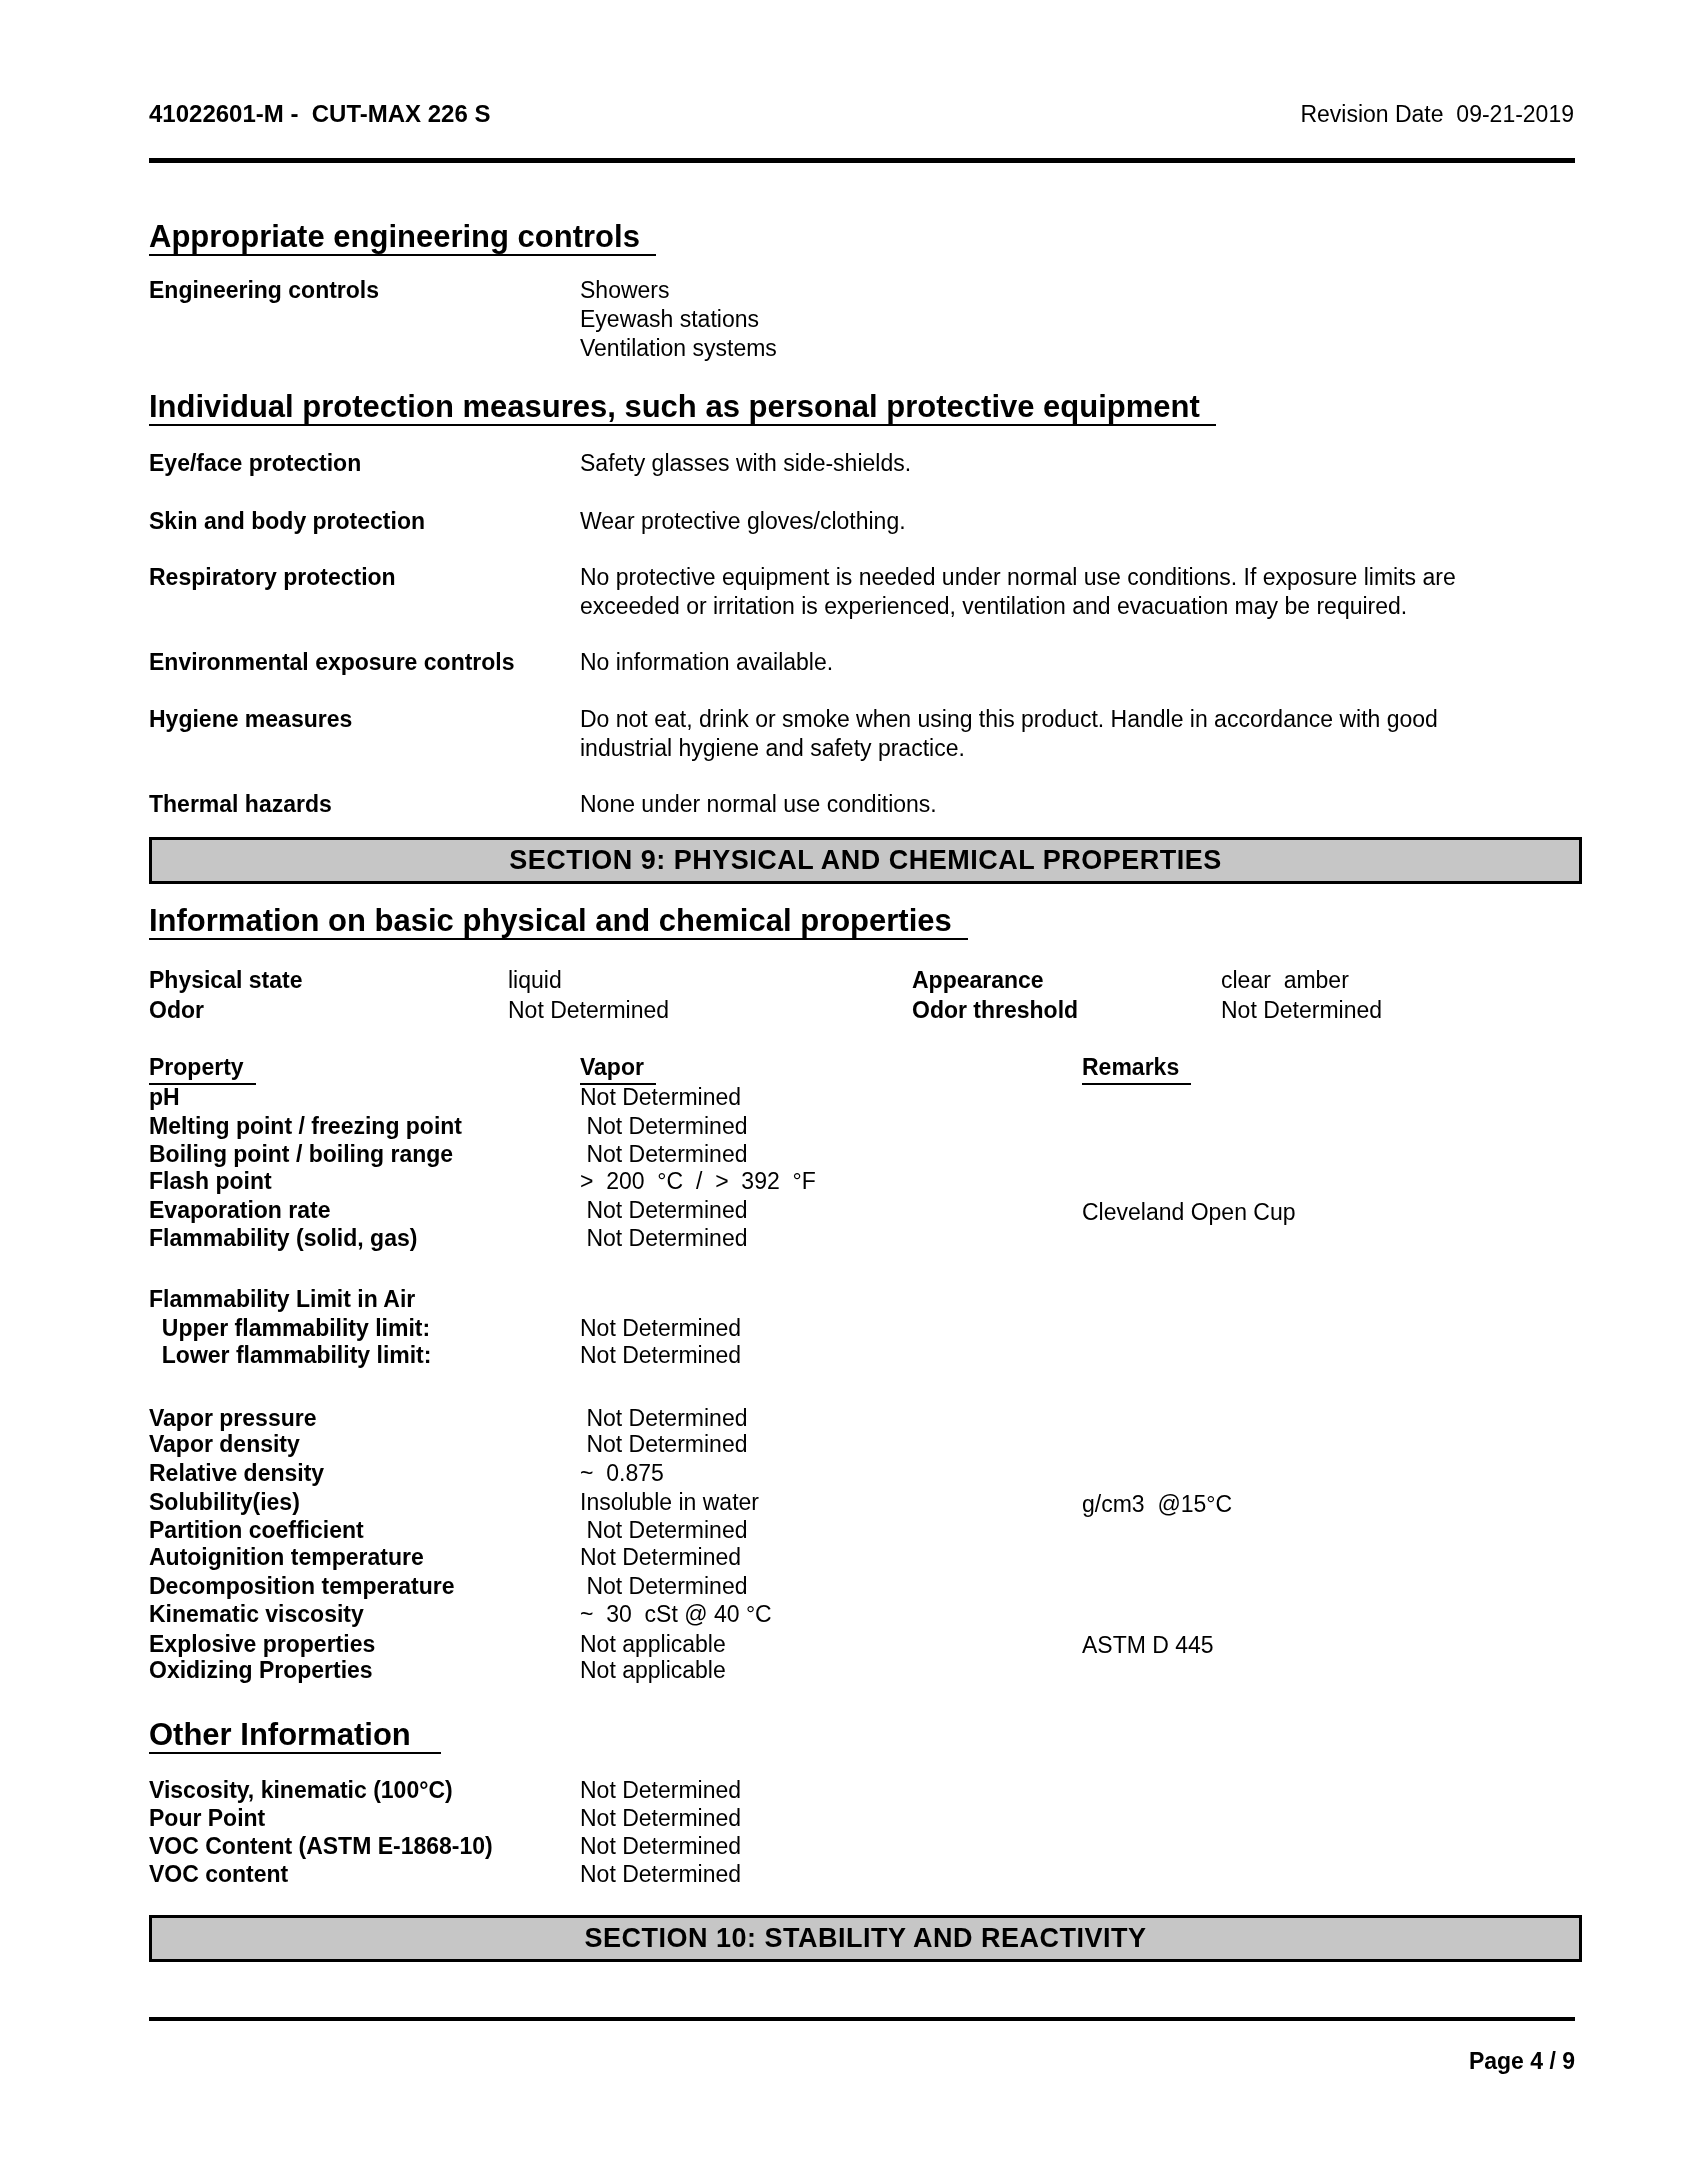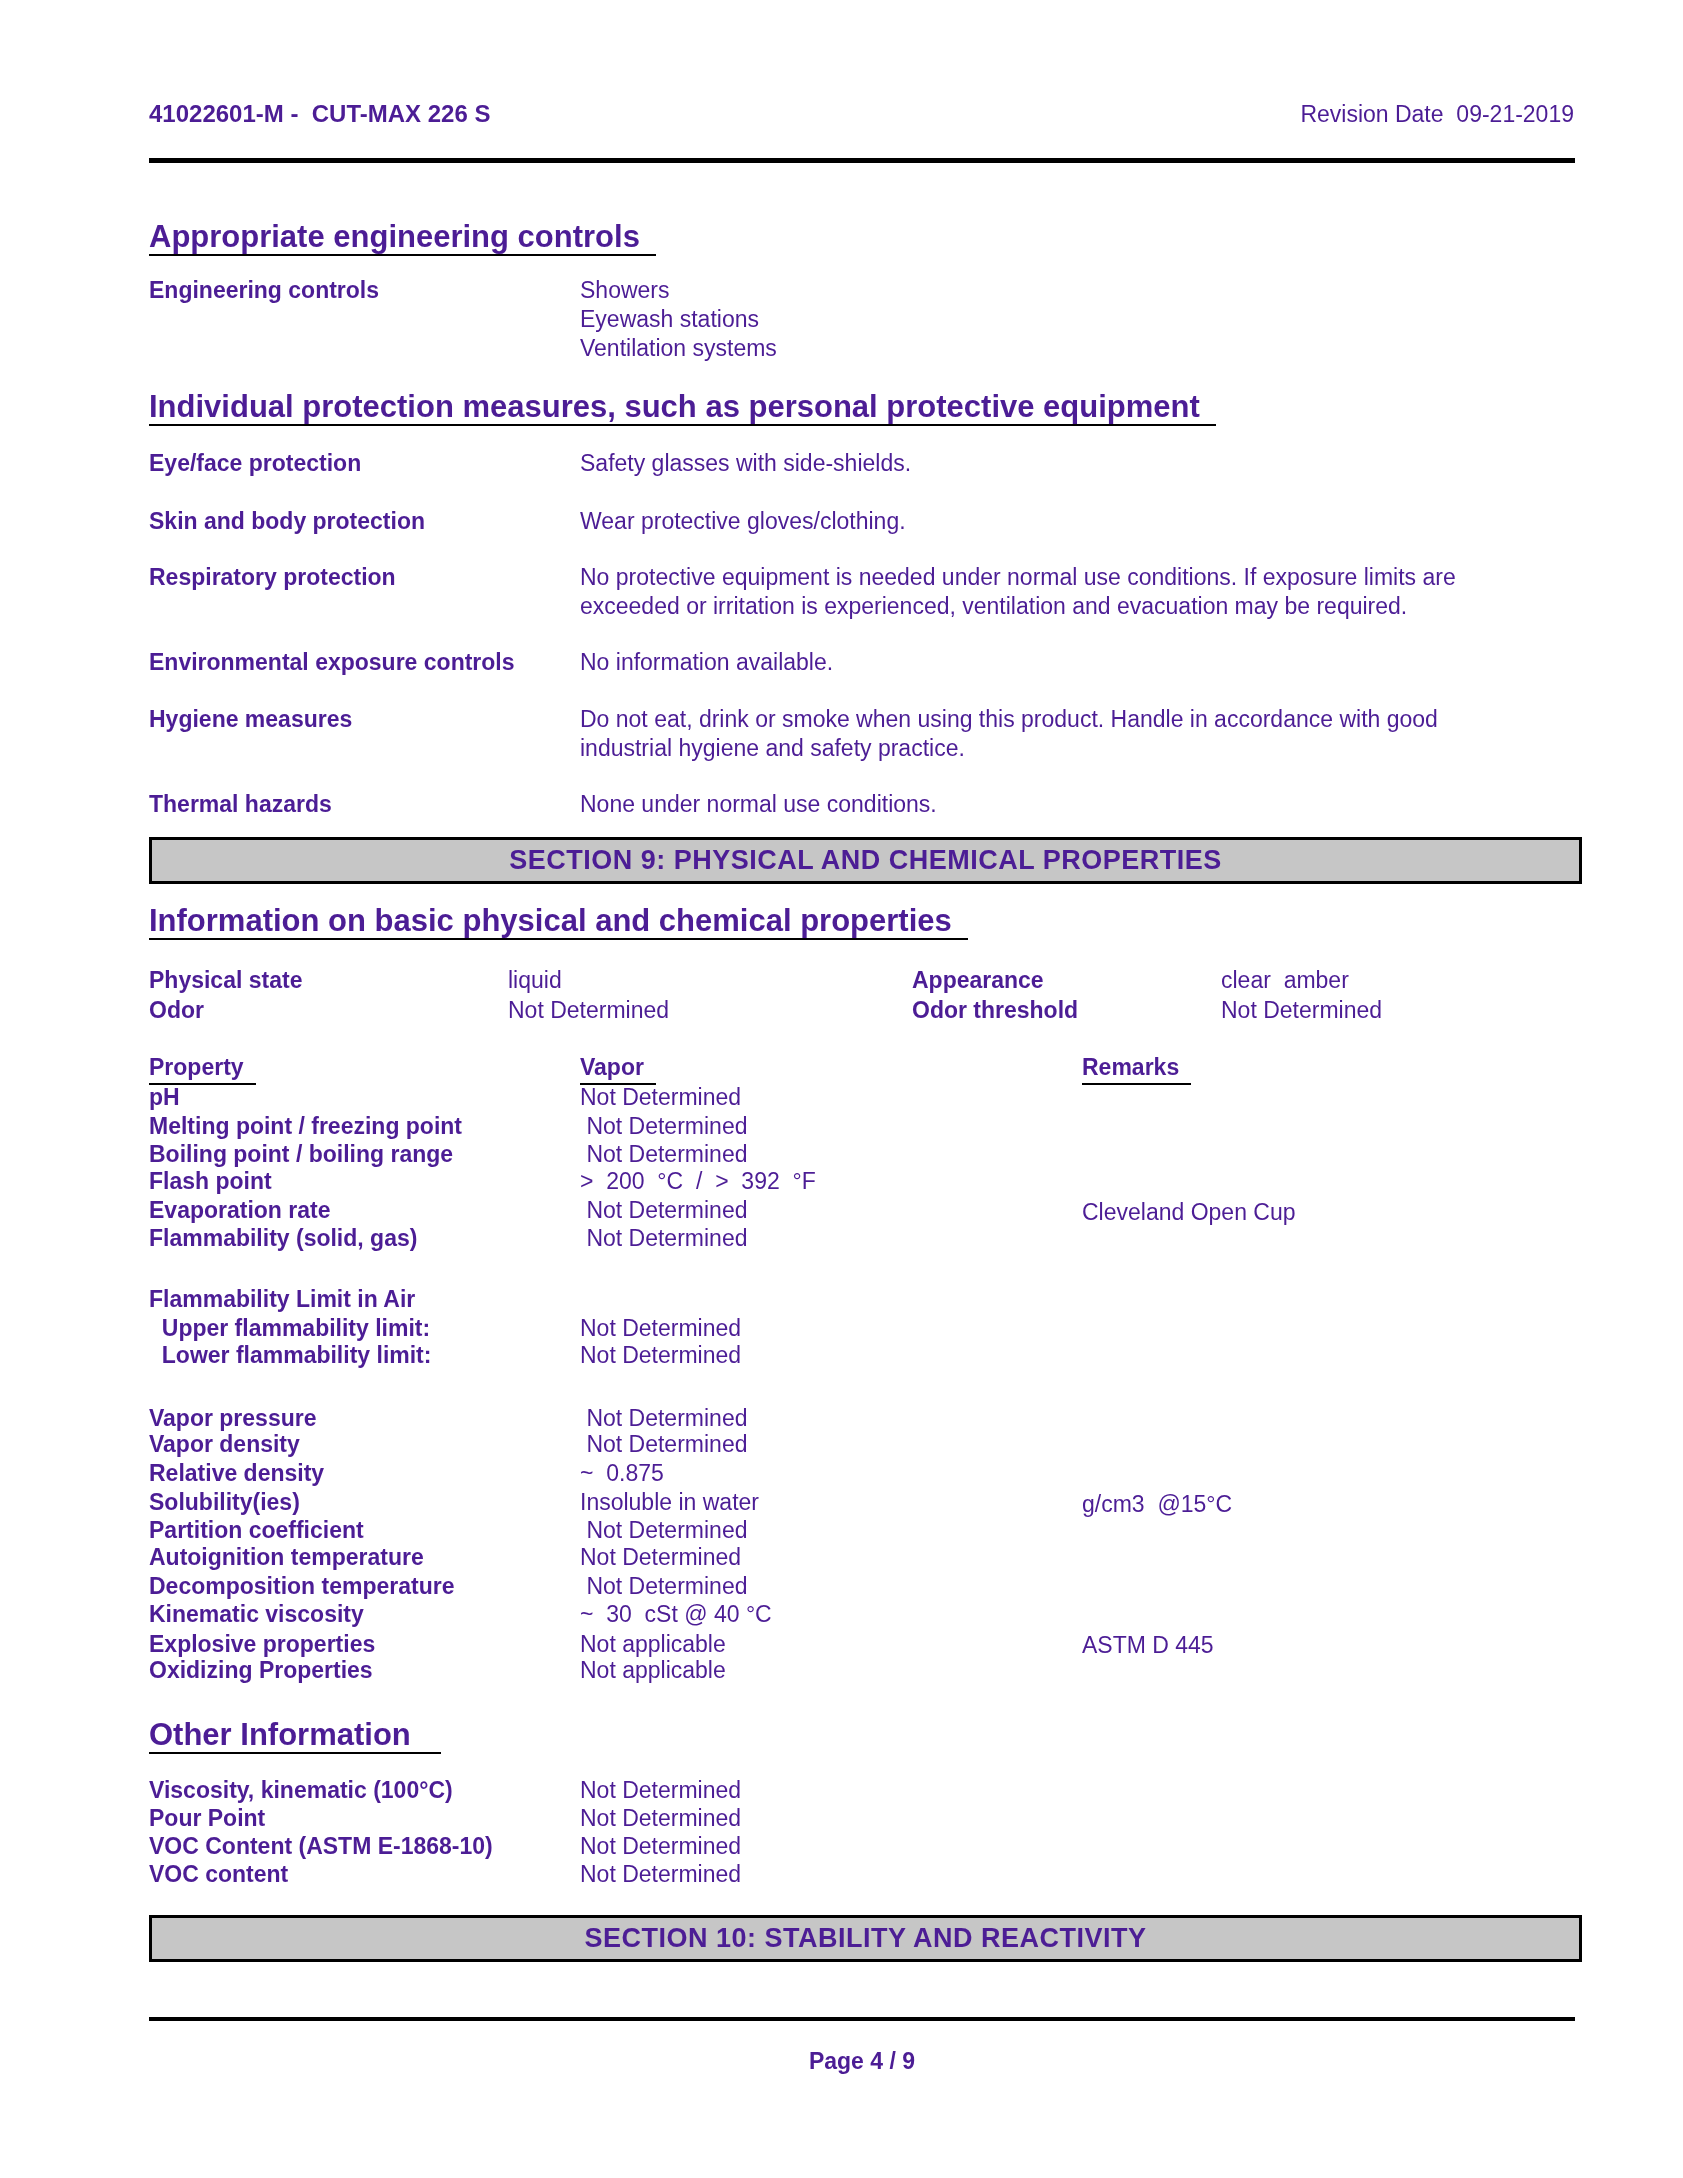--- a/index.html
+++ b/index.html
@@ -1,34 +1,34 @@
 <!DOCTYPE html>
 <html><head>
 <meta charset="utf-8">
 <style>
   html,body{margin:0;padding:0;background:#ffffff;}
   .page{position:relative;width:1683px;height:2178px;background:#ffffff;
-        font-family:"Liberation Sans",sans-serif;color:#4c1d95;overflow:hidden;}
+        font-family:"Liberation Sans",sans-serif;color:#000000;overflow:hidden;}
   .hr{position:absolute;background:#000;}
   .hdr{position:absolute;font-size:24px;font-weight:bold;line-height:28px;white-space:pre;}
   .heading{position:absolute;left:149px;font-size:31px;font-weight:bold;line-height:28px;}
   .heading .u{display:inline-block;border-bottom:2px solid #000;padding:0 16px 3px 0;white-space:pre;}
   .u-small{display:inline-block;border-bottom:2px solid #000;padding:0 12px 2px 0;white-space:pre;}
   .row{position:absolute;left:149px;width:1426px;font-size:23px;line-height:28px;}
   .lbl{position:absolute;left:0;top:0;font-weight:bold;white-space:pre;}
   .val{position:absolute;left:431px;top:0;white-space:pre-wrap;line-height:29px;max-width:990px;}
   .lbl2{position:absolute;left:763px;top:0;font-weight:bold;white-space:pre;}
   .val2{position:absolute;left:1072px;top:0;white-space:pre;}
   .rem{position:absolute;left:933px;top:7px;white-space:pre;margin-top:24px;}
   .thead{font-weight:normal;}
   .thead .hcell{position:absolute;top:0;font-weight:bold;}
   .secbar{position:absolute;left:149px;width:1433px;height:47px;background:#c6c6c6;
           border:3px solid #000;box-sizing:border-box;display:flex;align-items:center;
           justify-content:center;font-weight:bold;font-size:27px;letter-spacing:0.5px;}
-  .pagefoot{position:absolute;left:149px;width:1426px;text-align:center;
+  .pagefoot{position:absolute;left:149px;width:1426px;text-align:right;
             font-size:23px;font-weight:bold;}
   .revdate{position:absolute;right:109px;top:100px;font-size:23px;line-height:28px;white-space:pre;}
   .revdate .rl{font-weight:normal;}
 </style>
 </head>
 <body>
 
 <div class="page">
 
   <div class="hdr" style="left:149px;top:100px;"><span>41022601-M - </span> <span>CUT-MAX 226 S</span></div>

